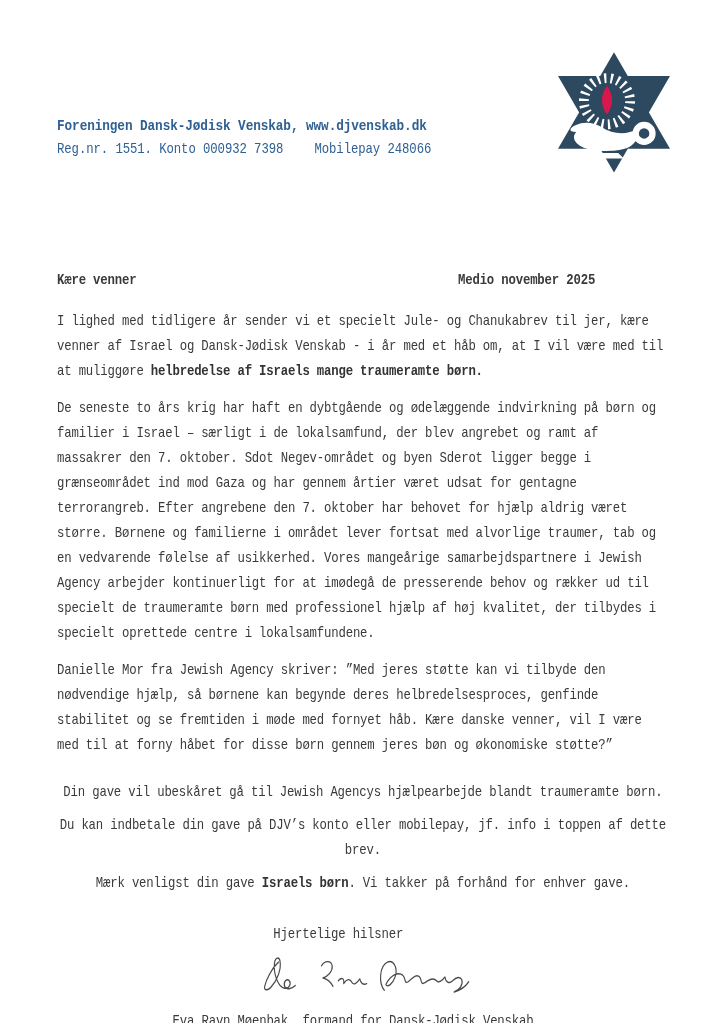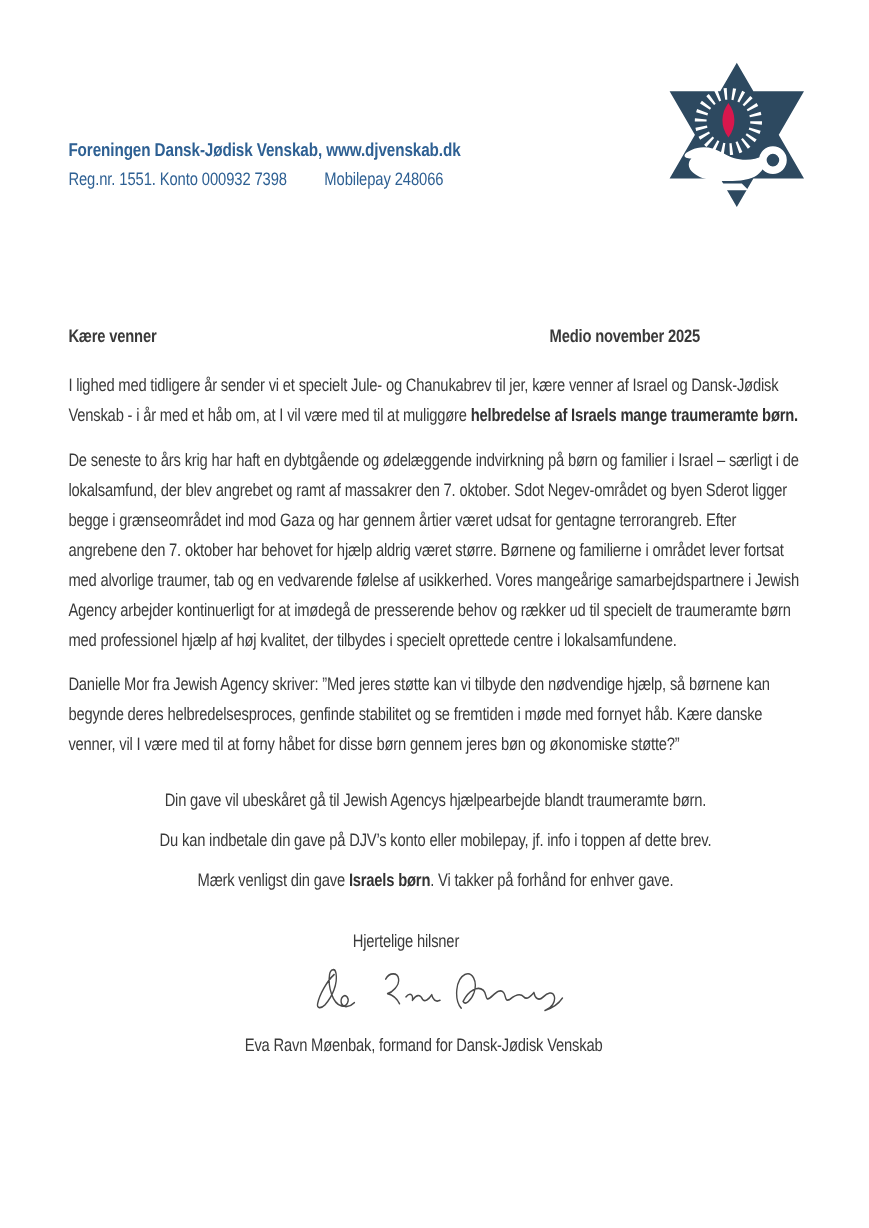--- a/index.html
+++ b/index.html
@@ -1,20 +1,20 @@
 <!DOCTYPE html>
 <html><head>
 <meta charset="utf-8">
 <style>
   html,body{margin:0;padding:0;background:#ffffff;}
   .page{
     position:relative;
     width:724px;height:1023px;
     background:#ffffff;
-    font-family:Liberation Sans, sans-serif;
+    font-family:Liberation Mono, monospace;
     color:#3a3a3a;
     overflow:hidden;
   }
   
   .squeeze{
     position:absolute;
     left:57px;
     width:746px;
     transform:scaleX(0.82);
     transform-origin:0 0;

